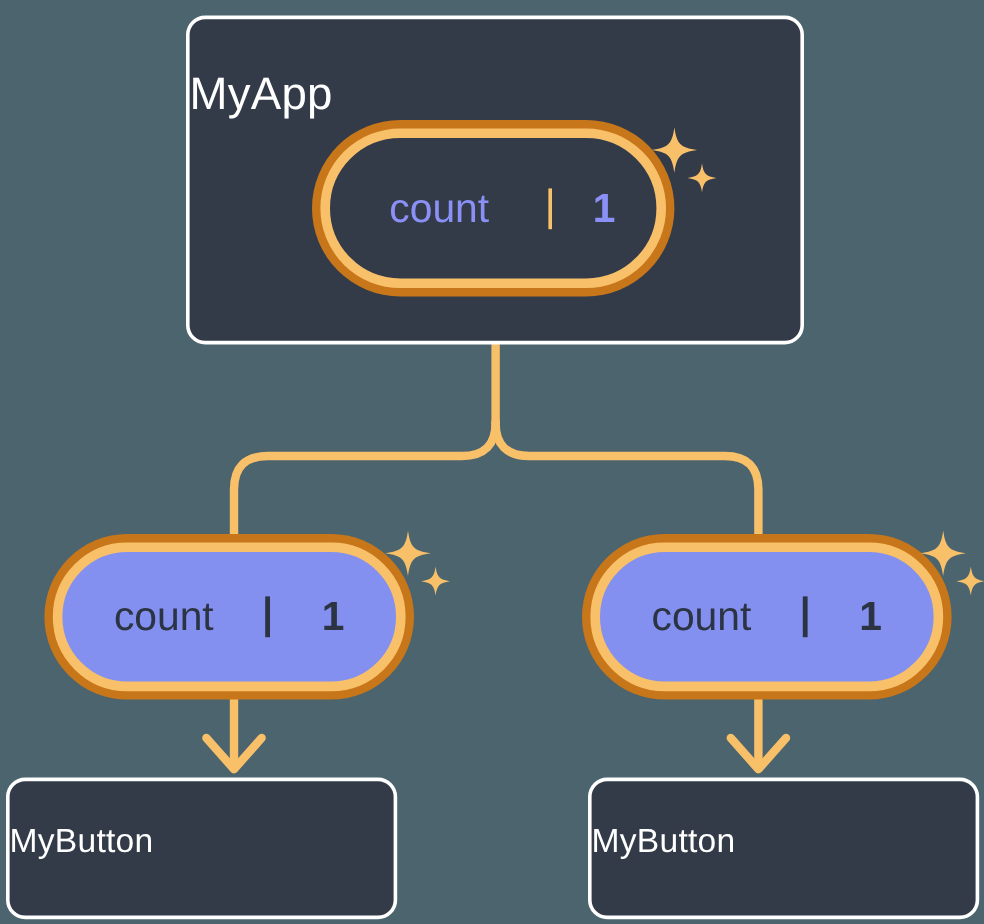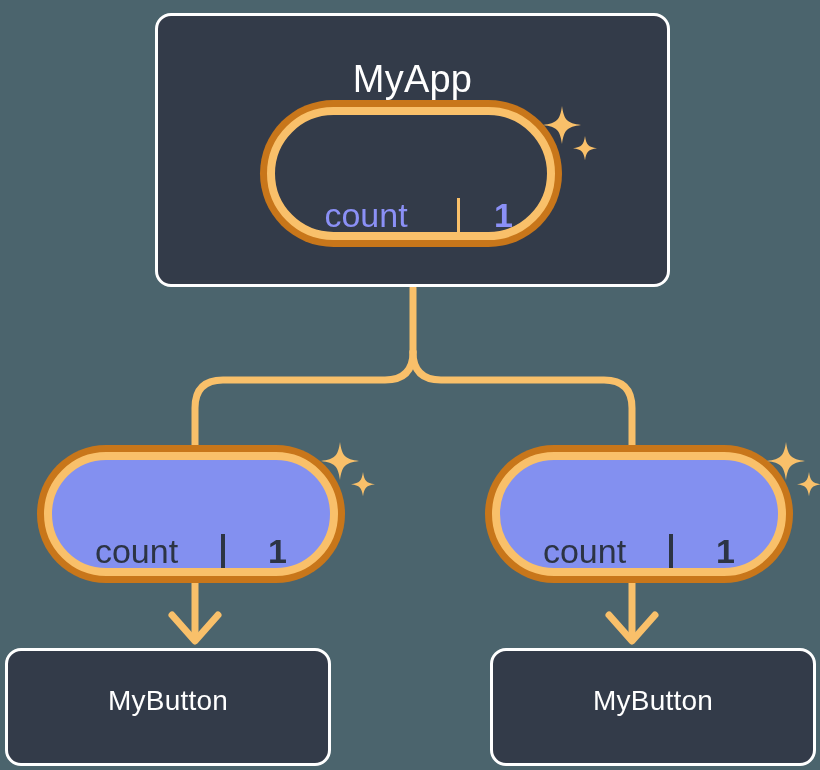--- a/index.html
+++ b/index.html
@@ -33,21 +33,20 @@
   .card {
     position: absolute;
     box-sizing: border-box;
     background: #333b49;
     border: 3px solid #ffffff;
     border-radius: 16px;
   }
   .card-title {
     font-size: 38px;
     color: #ffffff;
-    text-align: center;
     letter-spacing: 0.2px;
     line-height: 1;
     white-space: nowrap;
   }
   #card-myapp {
     left: 155px;
     top: 13px;
     width: 515px;
     height: 274px;
   }
@@ -76,21 +75,21 @@
     right: 0;
     top: 36px;
     font-size: 28px;
   }
 
   
   .pill {
     position: absolute;
     box-sizing: border-box;
     display: flex;
-    align-items: flex-end;
+    align-items: center;
     border-radius: 999px;
     border: 8px solid #f9c06a;
     box-shadow: 0 0 0 7px #c8761a;
     overflow: hidden;
   }
   .pill-key, .pill-val {
     display: flex;
     align-items: center;
     justify-content: center;
     line-height: 1;

